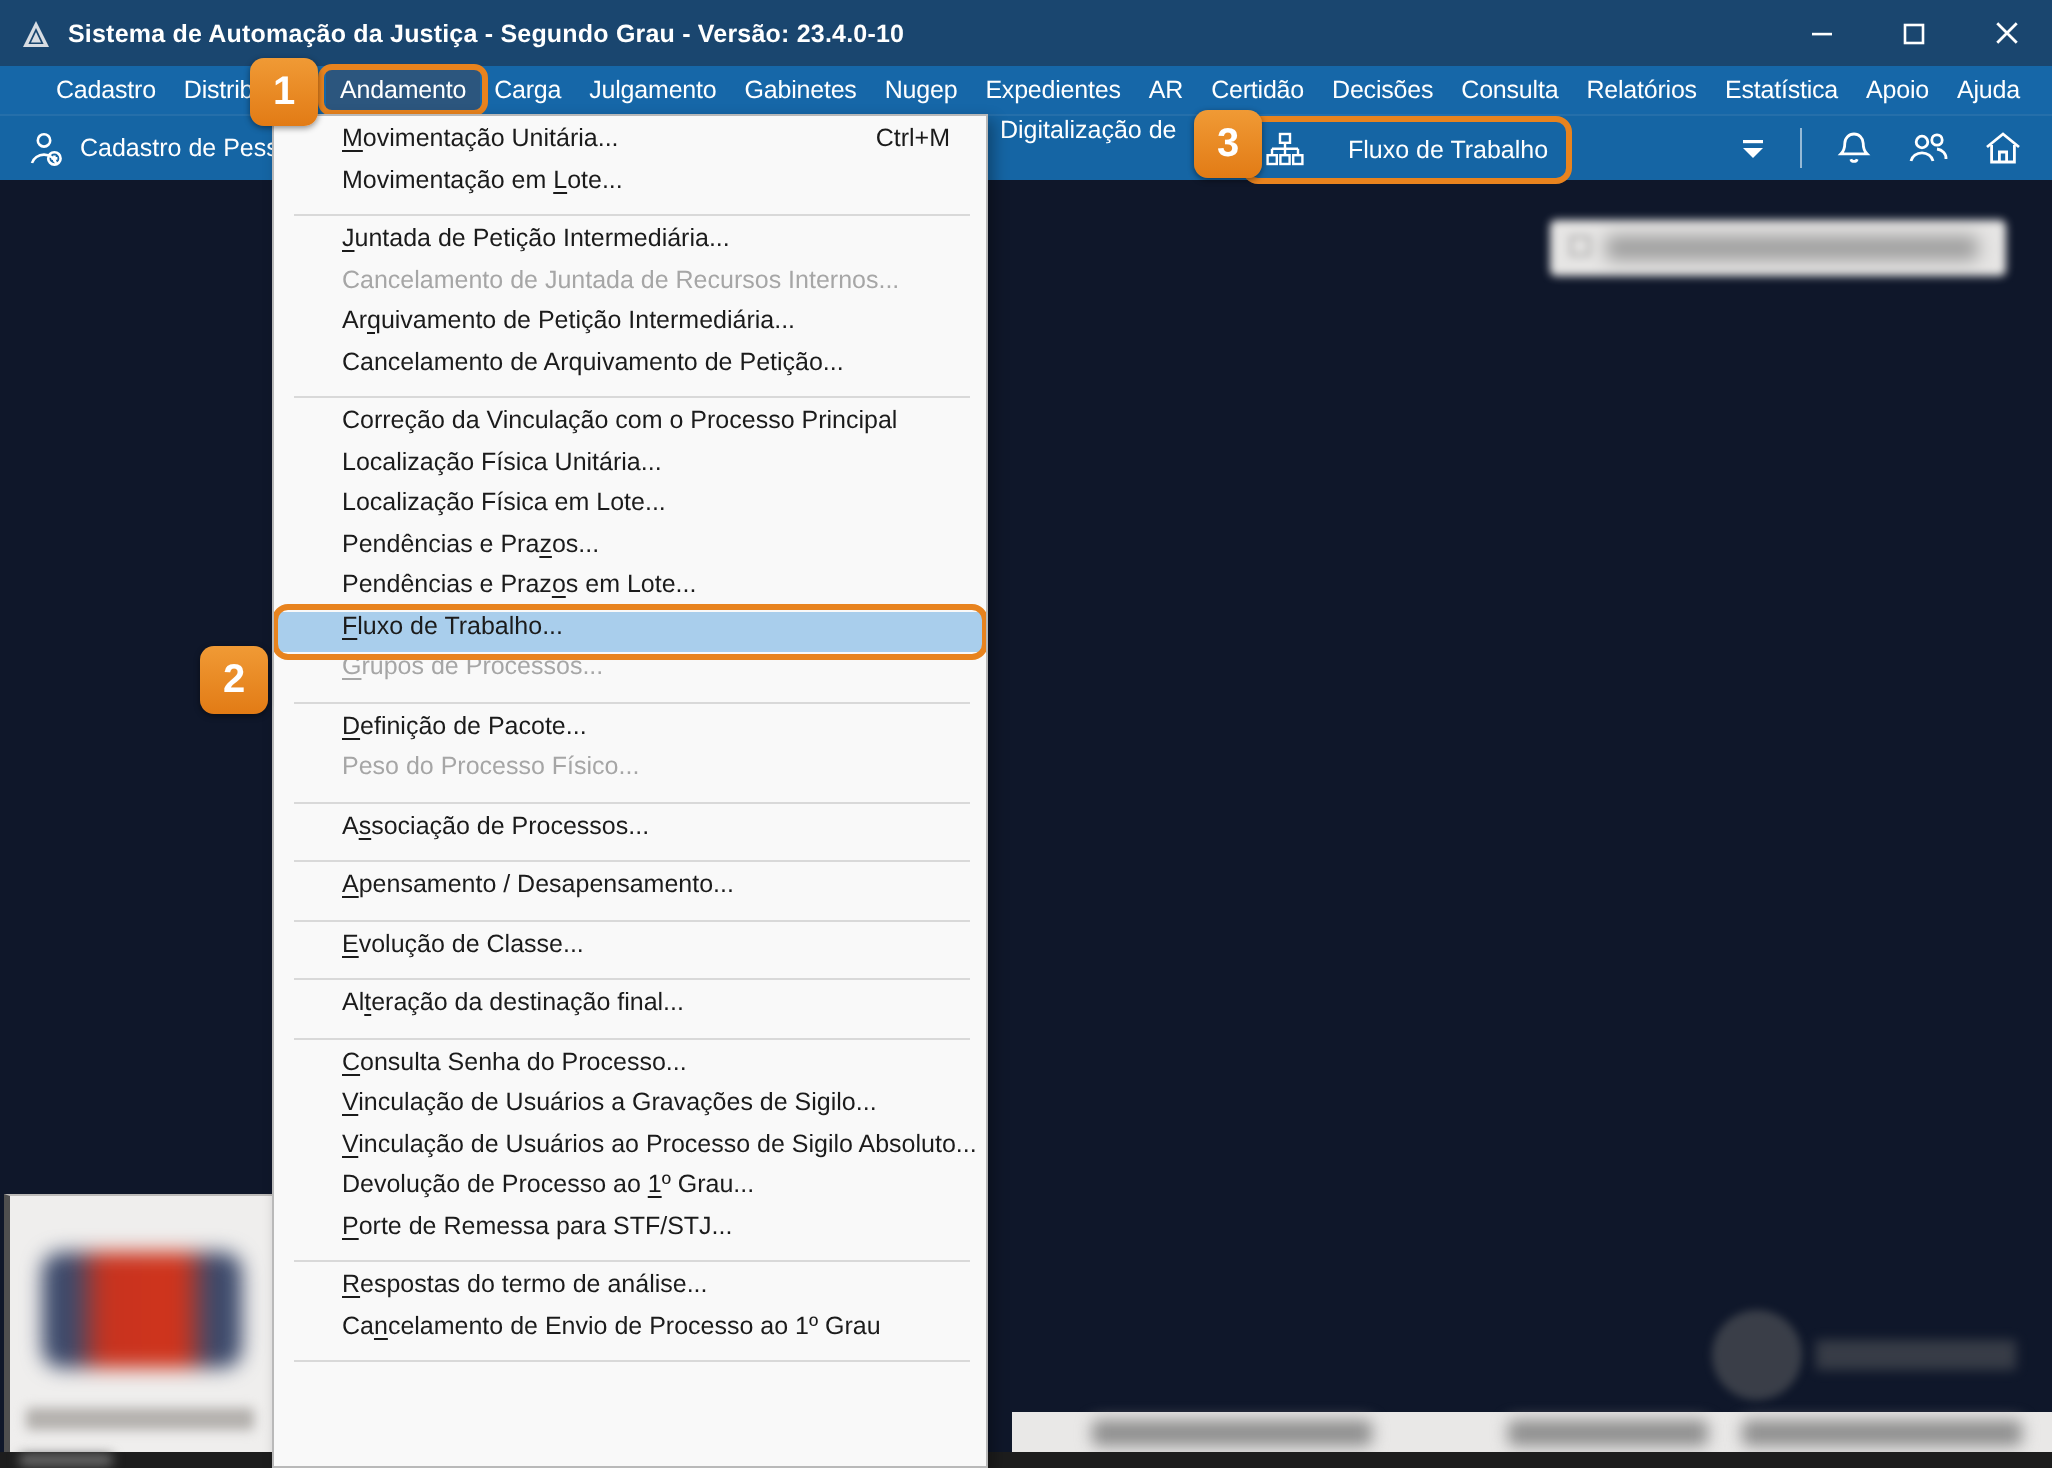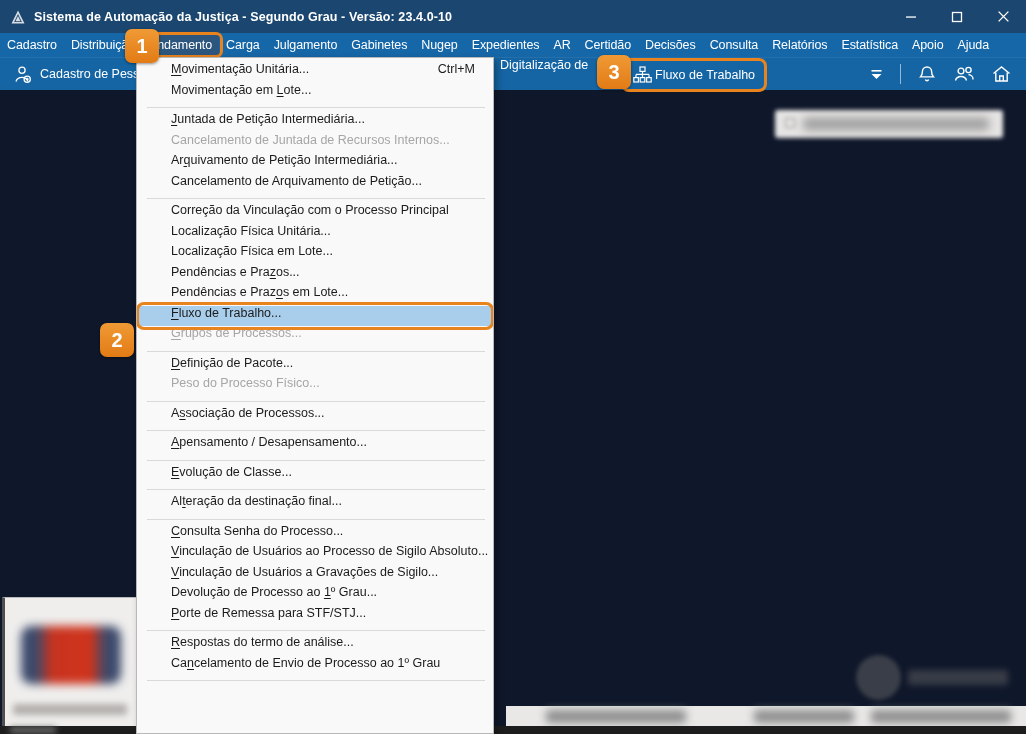--- a/index.html
+++ b/index.html
@@ -11,32 +11,32 @@
   .titlebar { position:absolute; left:0; top:0; width:100%; height:33px; background:#1A466F;
               display:flex; align-items:center; color:#fff; }
   .app-icon { width:16px; height:16px; margin:0 8px 0 10px; flex:0 0 auto; }
   .title-text { font-size:12.5px; font-weight:700; letter-spacing:.1px; }
   .win-controls { margin-left:auto; display:flex; height:100%; }
   .win-btn { width:46px; height:100%; display:flex; align-items:center; justify-content:center; color:#fff; }
   .win-btn svg { display:block; }
 
   
   .menubar { position:absolute; left:0; top:33px; width:100%; height:24px; background:#1667A8;
-             display:flex; align-items:stretch; padding-left:0; }
+             display:flex; align-items:stretch; padding-left:21px; }
   .mb-item { color:#fff; font-size:12.5px; letter-spacing:-.1px; padding:0 7px; display:flex; align-items:center; white-space:nowrap; }
   .mb-item.selected { background:#2C567E; position:relative; }
   .mb-item.selected::after { content:""; position:absolute; inset:-1px -4px; border:3px solid #E8831E;
              border-radius:7px; pointer-events:none; }
 
   
   .toolbar { position:absolute; left:0; top:57px; width:100%; height:33px; background:#1565A4;
              color:#fff; border-top:1px solid rgba(255,255,255,.07); }
   .tb-left { position:absolute; left:12px; top:0; height:100%; display:flex; align-items:center; gap:7px; font-size:12.5px; }
   .tb-digital { position:absolute; left:500px; top:0; height:100%; display:flex; align-items:flex-start; font-size:12.5px; }
-  .tb-fluxo { position:absolute; left:623px; top:4px; height:26px; display:flex; align-items:center; gap:3px;
+  .tb-fluxo { position:absolute; left:623px; top:4px; height:26px; display:flex; align-items:center; gap:22px;
               font-size:12.5px; padding:0 10px; }
   .tb-fluxo::after { content:""; position:absolute; inset:-4px -2px; border:3px solid #E8831E; border-radius:8px; pointer-events:none; }
   .tb-right { position:absolute; right:14px; top:0; height:100%; display:flex; align-items:center; gap:16px; }
   .tb-divider { width:1px; height:20px; background:rgba(255,255,255,.55); }
   .tb-right svg, .tb-left svg, .tb-fluxo svg { display:block; }
 
   
   .dropdown { position:absolute; left:136px; top:57px; width:358px; height:677px; background:#F9F9F9;
               border:1px solid #B9B9B9; box-shadow:3px 3px 7px rgba(0,0,0,.3); z-index:40;
               padding-top:4px; overflow:hidden; }
@@ -270,24 +270,24 @@
       </div>
       <div class="menu-sep"></div>
       <div class="menu-item">
         <span class="mi-label">Al<u>t</u>eração da destinação final...</span>
       </div>
       <div class="menu-sep"></div>
       <div class="menu-item">
         <span class="mi-label"><u>C</u>onsulta Senha do Processo...</span>
       </div>
       <div class="menu-item">
+        <span class="mi-label"><u>V</u>inculação de Usuários a Gravações de Sigilo...</span>
+      </div>
+      <div class="menu-item">
         <span class="mi-label"><u>V</u>inculação de Usuários ao Processo de Sigilo Absoluto...</span>
-      </div>
-      <div class="menu-item">
-        <span class="mi-label"><u>V</u>inculação de Usuários a Gravações de Sigilo...</span>
       </div>
       <div class="menu-item">
         <span class="mi-label">Devolução de Processo ao <u>1</u>º Grau...</span>
       </div>
       <div class="menu-item">
         <span class="mi-label"><u>P</u>orte de Remessa para STF/STJ...</span>
       </div>
       <div class="menu-sep"></div>
       <div class="menu-item">
         <span class="mi-label"><u>R</u>espostas do termo de análise...</span>

